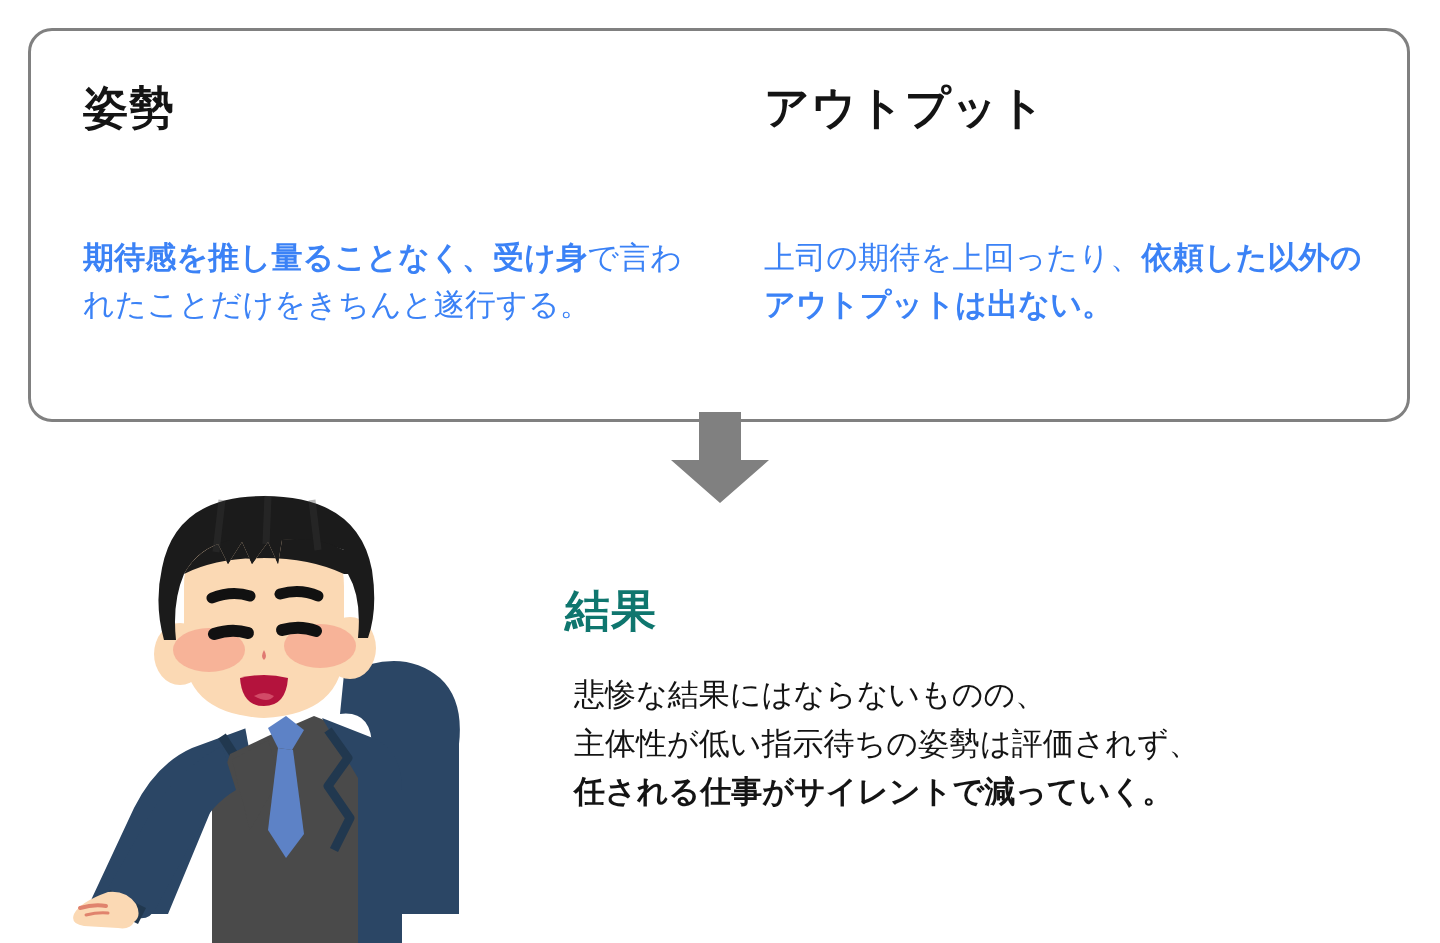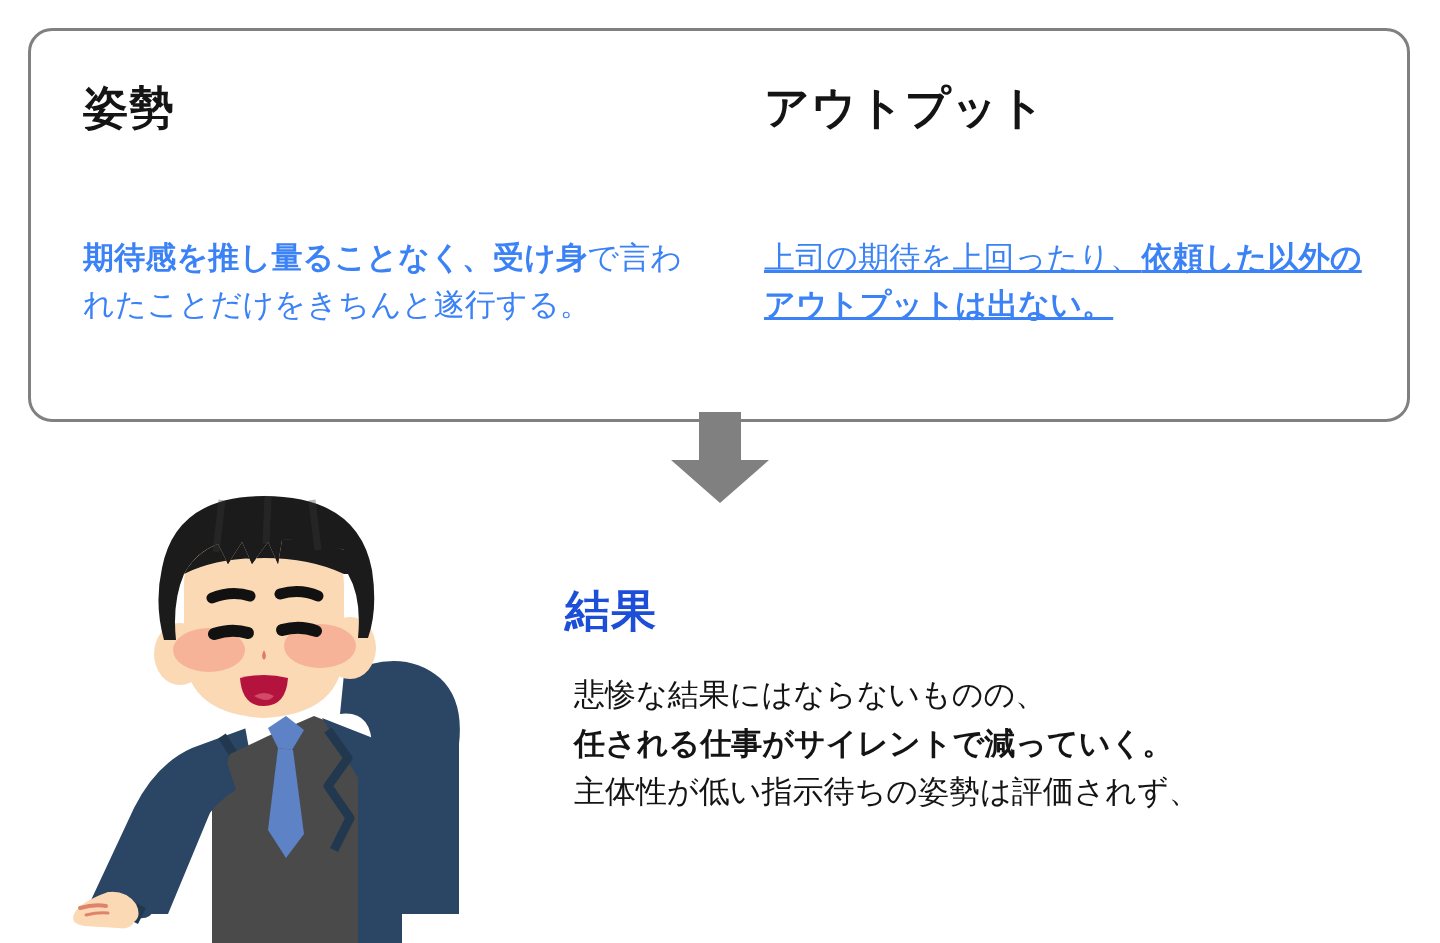--- a/index.html
+++ b/index.html
@@ -64,21 +64,21 @@
   .col-body {
     position: absolute;
     top: 172px;
     font-size: 31px;
     line-height: 1.52;
     font-weight: 400;
     color: #3b82f6;
     letter-spacing: 0.005em;
   }
   .col-left .col-body  { width: 615px; }
-  .col-right .col-body { width: 600px; text-decoration: underline; }
+  .col-right .col-body { width: 600px; }
 
   .col-body b, .col-body strong { font-weight: 700; }
 
   
   .down-arrow {
     position: absolute;
     left: 669px;
     top: 412px;
     width: 102px;
     height: 92px;
@@ -91,21 +91,21 @@
     left: 565px;
     top: 586px;
     width: 800px;
   }
   .result-heading {
     margin: 0;
     font-size: 45px;
     line-height: 1.12;
     font-weight: 700;
     letter-spacing: 0.02em;
-    color: #1d4ed8;
+    color: #0f766e;
   }
   .result-body {
     margin: 9px;
     padding-top: 26px;
     font-size: 31px;
     line-height: 1.56;
     font-weight: 400;
     color: #141414;
   }
   .result-body .ln { display: block; white-space: nowrap; }
@@ -145,22 +145,22 @@
   <div class="down-arrow">
     <svg viewBox="0 0 102 92" xmlns="http://www.w3.org/2000/svg" aria-hidden="true">
       <polygon points="30,0 72,0 72,48 100,48 51,91 2,48 30,48" fill="#808080"></polygon>
     </svg>
   </div>
 
   <div class="result">
     <h2 class="result-heading">結果</h2>
     <p class="result-body">
       <span class="ln">悲惨な結果にはならないものの、</span>
+      <span class="ln">主体性が低い指示待ちの姿勢は評価されず、</span>
       <span class="ln bold">任される仕事がサイレントで減っていく。</span>
-      <span class="ln">主体性が低い指示待ちの姿勢は評価されず、</span>
     </p>
   </div>
 
   <div class="illustration">
     <svg viewBox="0 0 430 465" xmlns="http://www.w3.org/2000/svg" aria-hidden="true">
       <defs>
         <clipPath id="faceClip">
           <path d="M107,100 Q107,42 192,40 Q277,42 277,104 L277,168
                    Q277,232 192,236 Q107,232 107,168 Z"></path>
         </clipPath>

